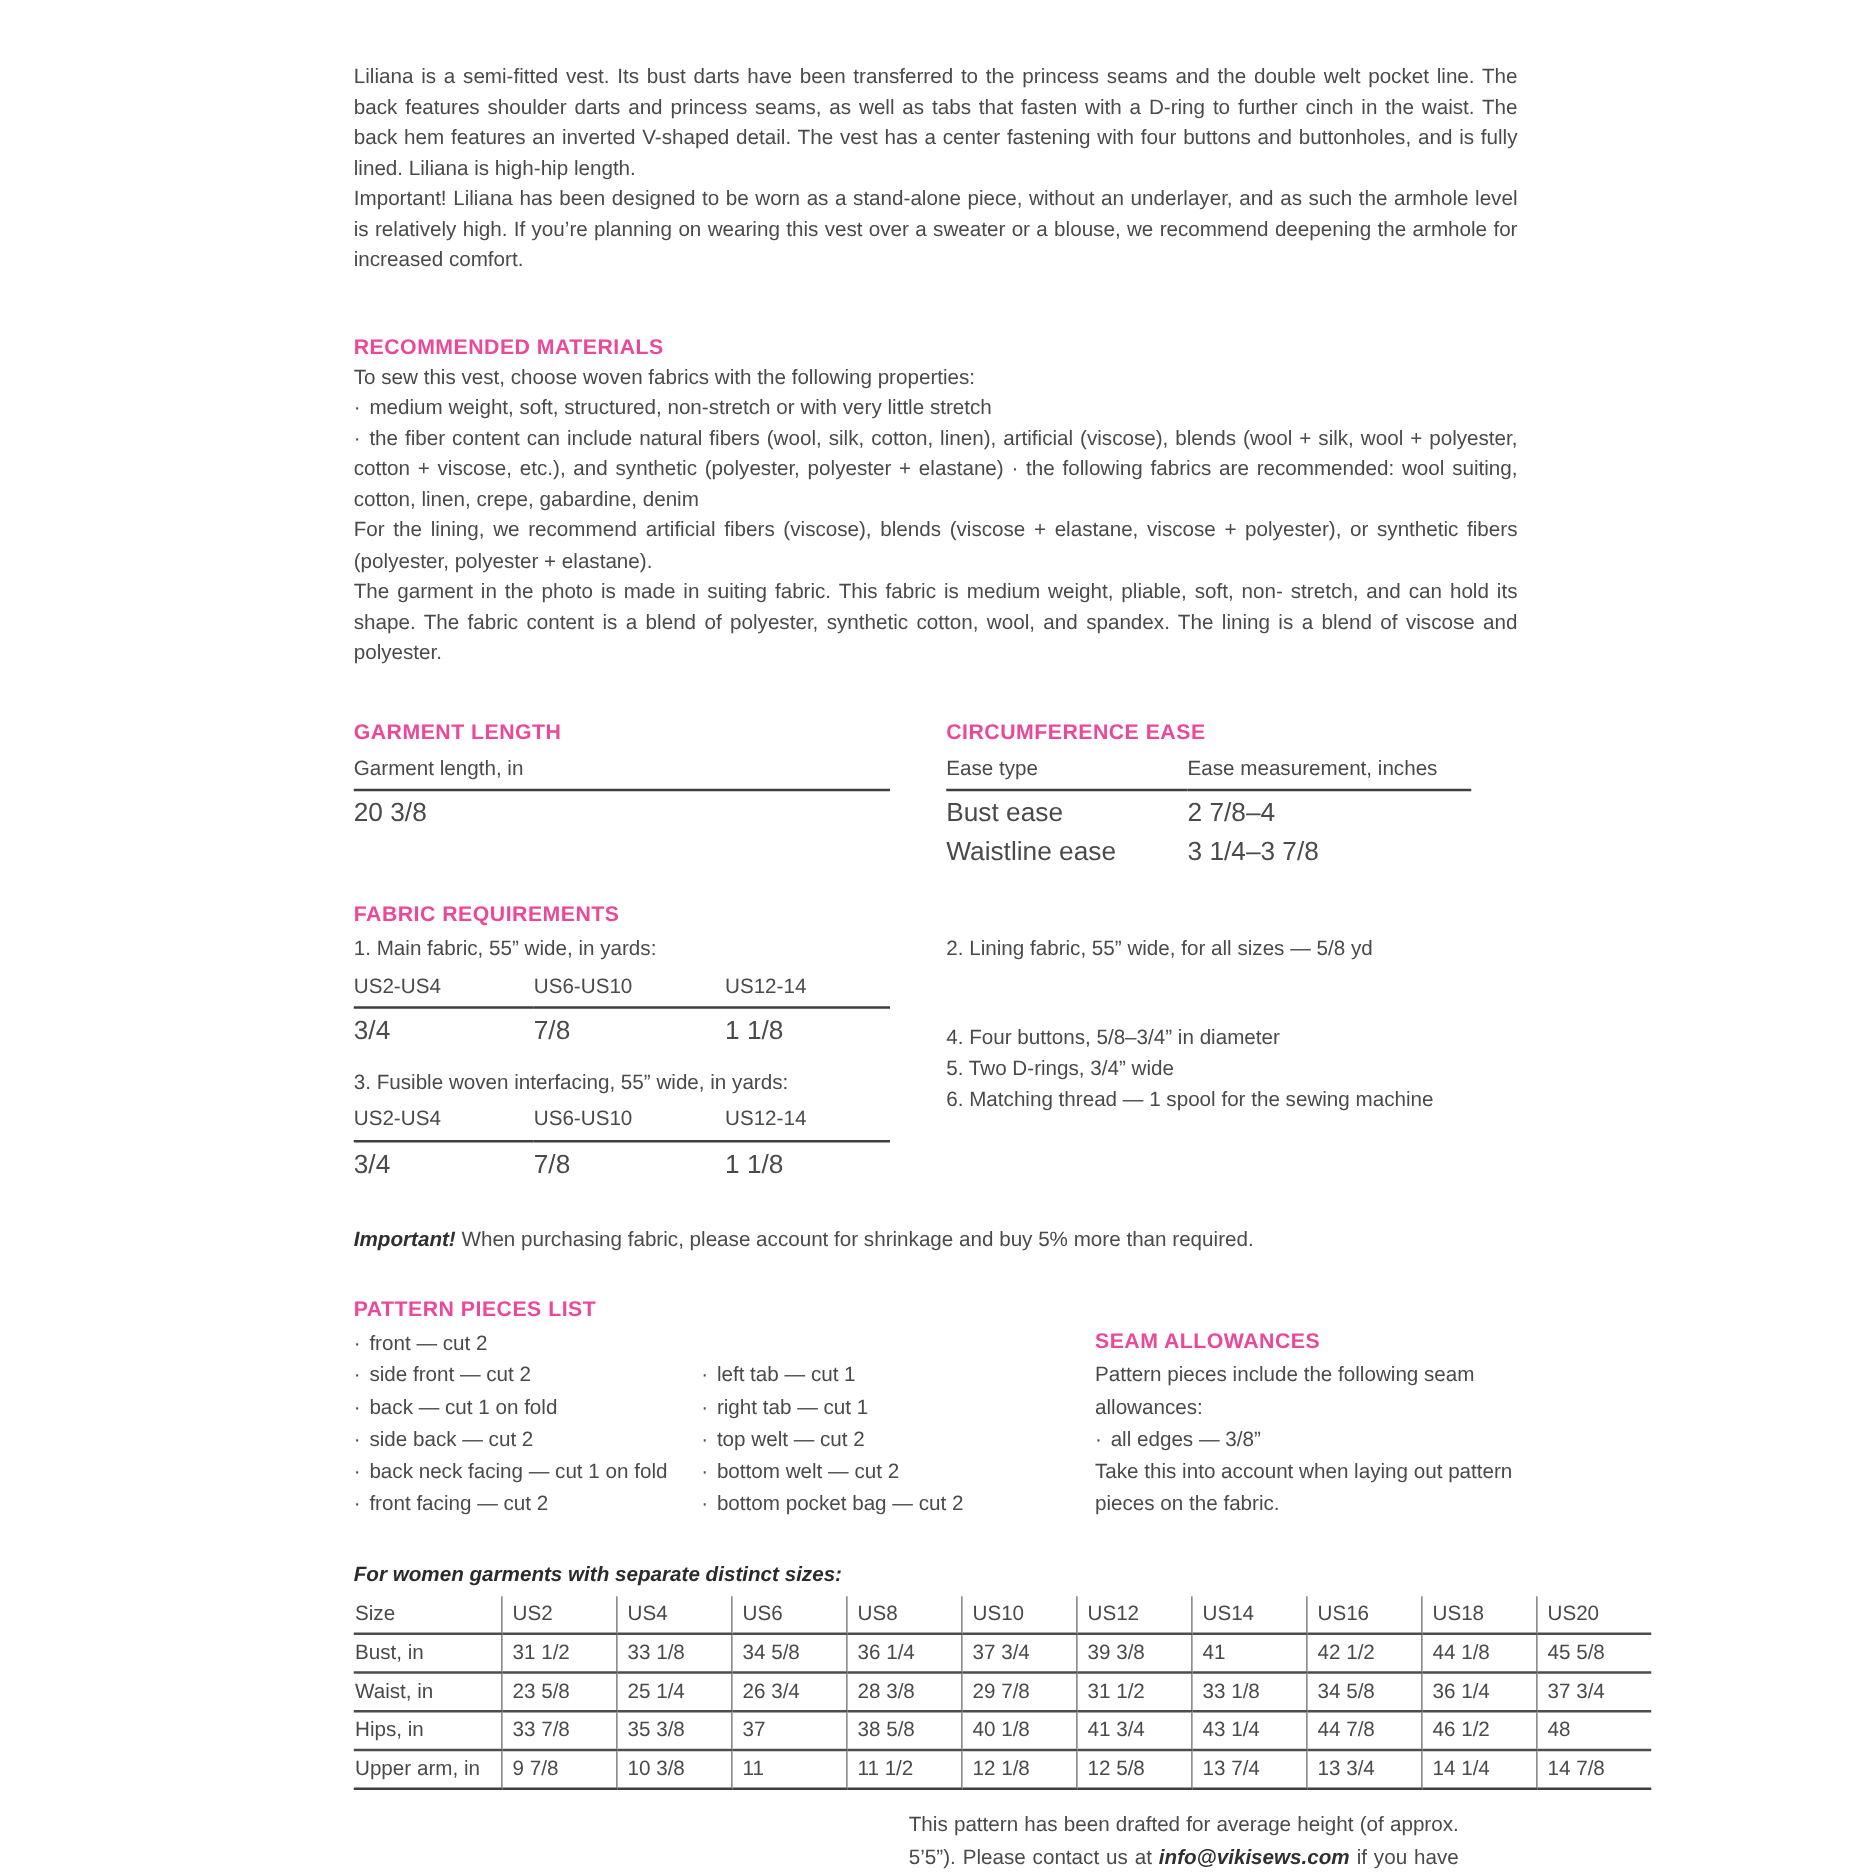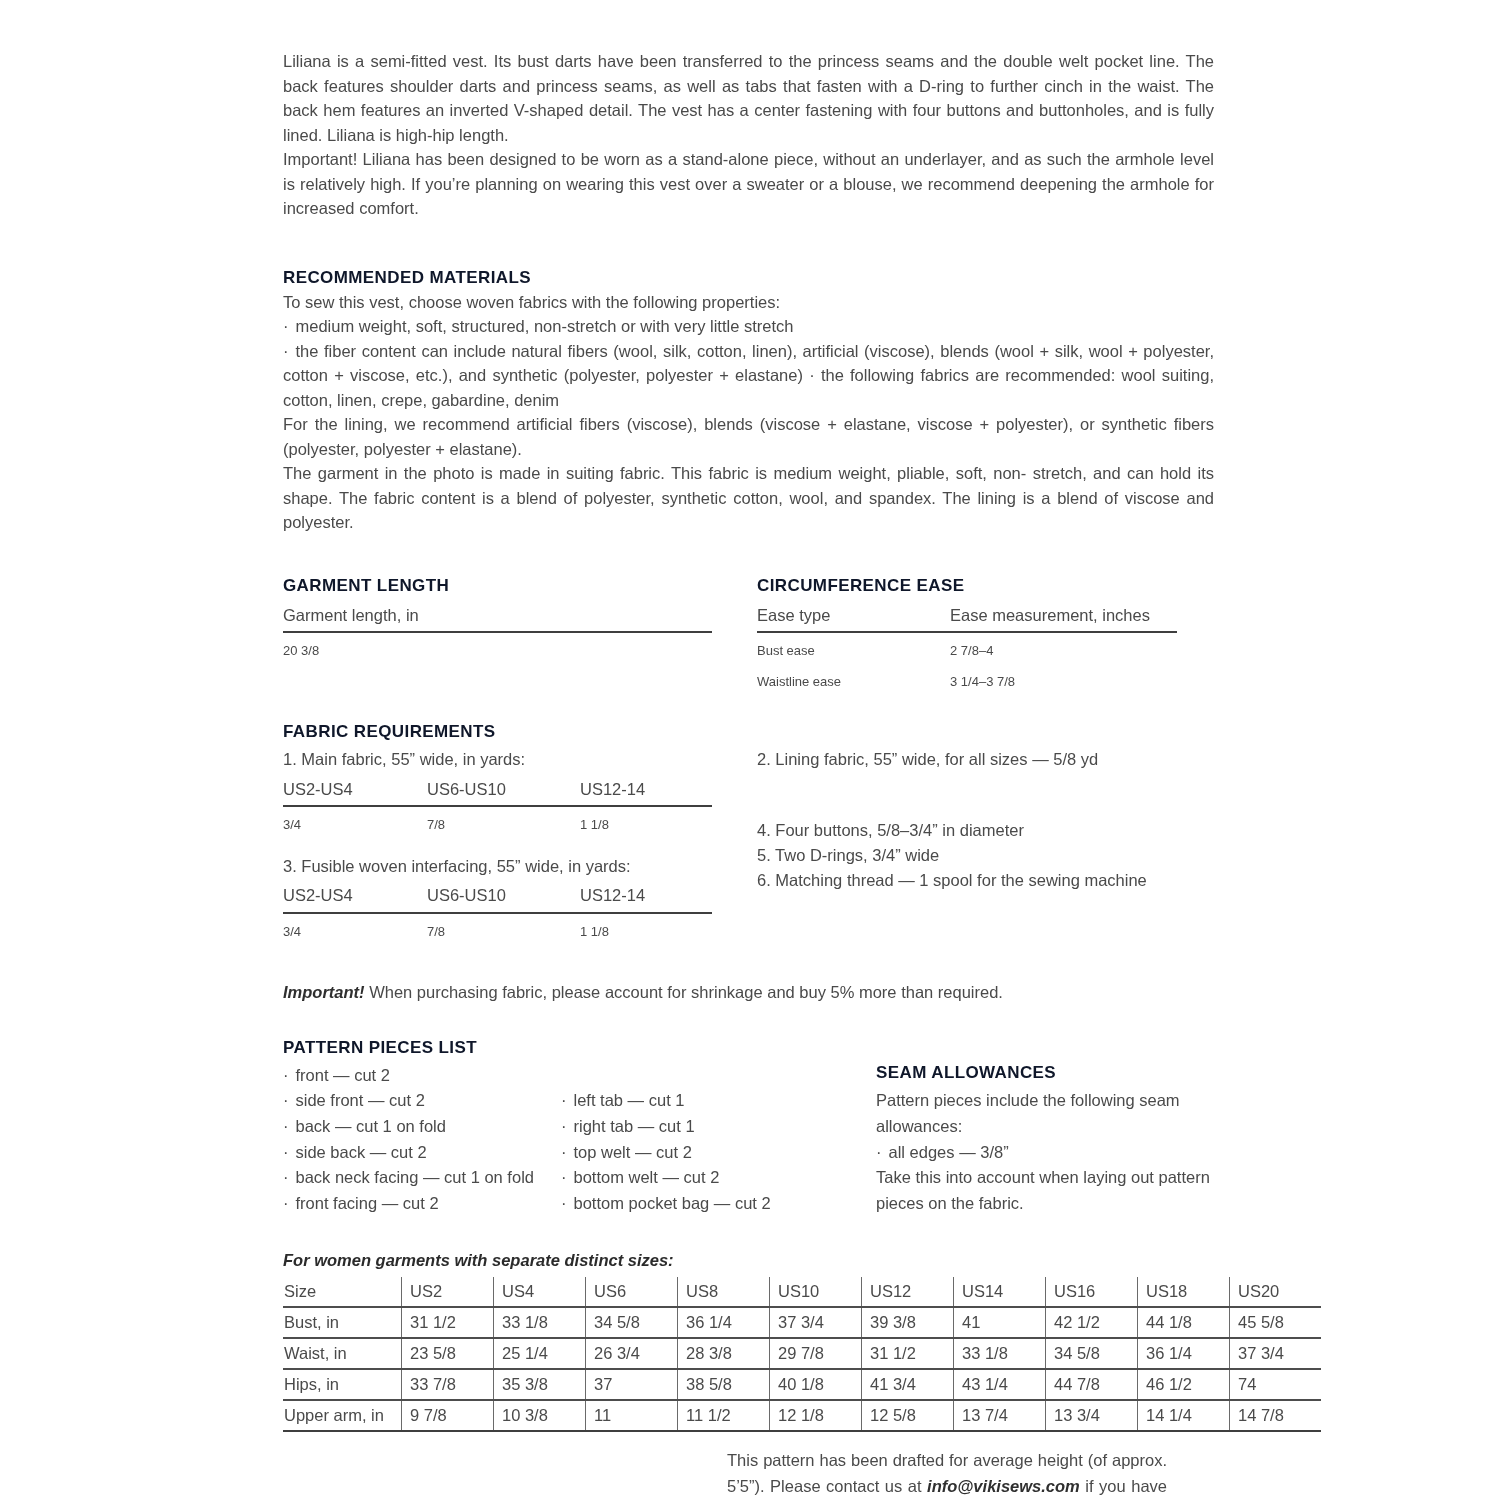--- a/index.html
+++ b/index.html
@@ -6,37 +6,37 @@
   .page {
     position:relative; width:1500px; height:1500px; background:#ffffff;
     font-family:"Liberation Sans", sans-serif; color:#4a4a4a; overflow:hidden;
   }
   .content { position:absolute; left:283px; top:49px; width:931px; font-size:16.5px; line-height:24.5px; }
 
   p { margin:0; }
   .justify { text-align:justify; }
 
   .sec-heading {
-    font-size:17px; font-weight:bold; color:#0f172a; letter-spacing:0.4px;
+    font-size:17px; font-weight:bold; color:#ec4899; letter-spacing:0.4px;
     line-height:25px; margin:0;
   }
 
   .dot { margin-right:7px; }
 
   
   .tworow { display:flex; align-items:flex-start; }
   .col-left  { width:430px; flex:none; }
   .col-right { margin-left:44px; width:437px; flex:none; }
 
   .mini-table { border-collapse:collapse; width:100%; margin-top:5px; }
   .mini-table th {
     text-align:left; font-weight:normal; padding:0 0 4px 0;
     border-bottom:2px solid #3f3f3f; font-size:16.5px; color:#4a4a4a;
   }
-  .mini-table td { padding:6px 0 0 0; font-size:13px; }
+  .mini-table td { padding:6px 0 0 0; font-size:21px; }
 
   .gl-table { width:429px; }
   .ease-table { width:420px; }
   .ease-table .c1 { width:193px; }
   .fab-table { width:429px; }
   .fab-table .c1 { width:144px; }
   .fab-table .c2 { width:153px; }
   .fab-table .c3 { width:132px; }
 
   .fab-item { margin:0; }
@@ -244,21 +244,21 @@
         <td>Hips, in</td>
         <td>33 7/8</td>
         <td>35 3/8</td>
         <td>37</td>
         <td>38 5/8</td>
         <td>40 1/8</td>
         <td>41 3/4</td>
         <td>43 1/4</td>
         <td>44 7/8</td>
         <td>46 1/2</td>
-        <td>74</td>
+        <td>48</td>
       </tr>
       <tr>
         <td>Upper arm, in</td>
         <td>9 7/8</td>
         <td>10 3/8</td>
         <td>11</td>
         <td>11 1/2</td>
         <td>12 1/8</td>
         <td>12 5/8</td>
         <td>13 7/4</td>

